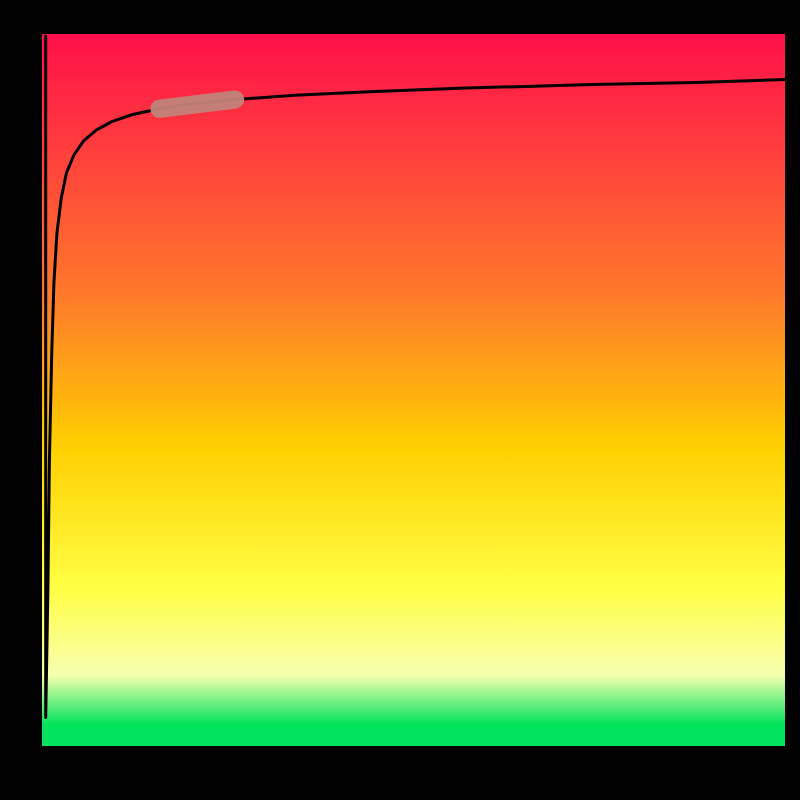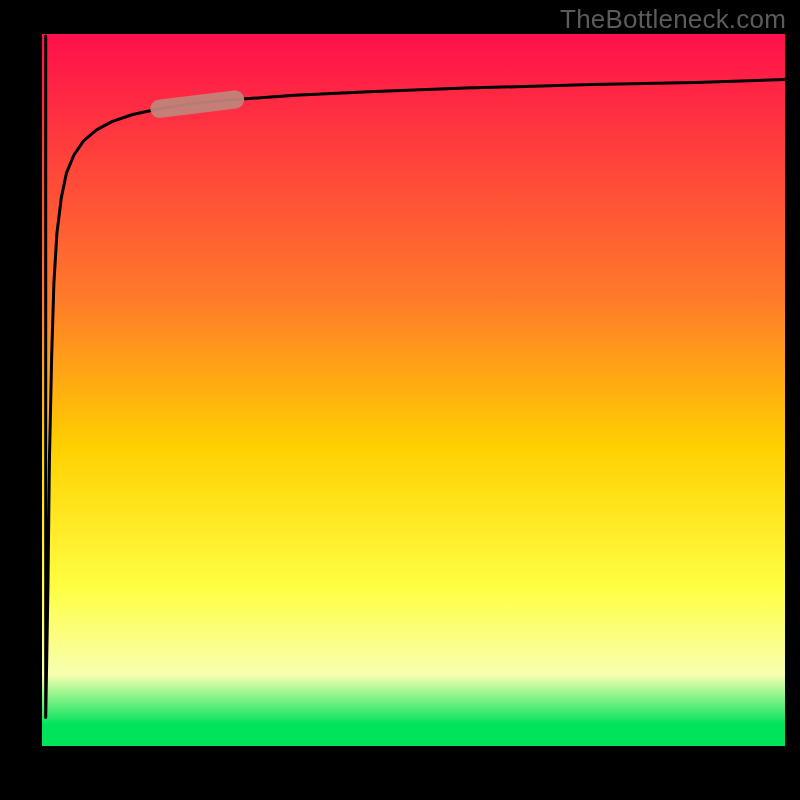--- a/index.html
+++ b/index.html
@@ -47,14 +47,13 @@
           <stop offset="97%" stop-color="#00e35a"></stop>
           <stop offset="100%" stop-color="#00e35a"></stop>
         </linearGradient>
       </defs>
       <rect x="0" y="0" width="800" height="800" fill="#000000"></rect>
       <rect x="42" y="34" width="743" height="712" fill="url(#bg)"></rect>
       <path d="M45.7 36.0 L45.7 717.5 L45.7 717.5 L47.9 589.4 L49.4 461.2 L51.7 354.4 L53.9 283.2 L56.9 233.4 L61.3 197.8 L66.5 172.8 L73.9 155.0 L83.6 140.8 L96.2 130.1 L111.8 121.6 L132.6 114.5 L159.4 108.8 L190.6 103.8 L235.2 99.5 L294.6 95.2 L368.9 91.7 L465.5 88.1 L591.8 84.6 L695.8 82.4 L785.0 79.6" fill="none" stroke="#000000" stroke-width="3" stroke-linecap="round" stroke-linejoin="round"></path>
       <line x1="159.4" y1="108.8" x2="235.2" y2="99.5" stroke="#c6887e" stroke-width="18" stroke-linecap="round" opacity="0.92"></line>
       <line x1="159.4" y1="108.8" x2="235.2" y2="99.5" stroke="#b87b72" stroke-width="18" stroke-linecap="round" opacity="0.25"></line>
     </svg>
-  <div class="watermark">TheBottleneck.com</div>
 </div>
 
 </body></html>

